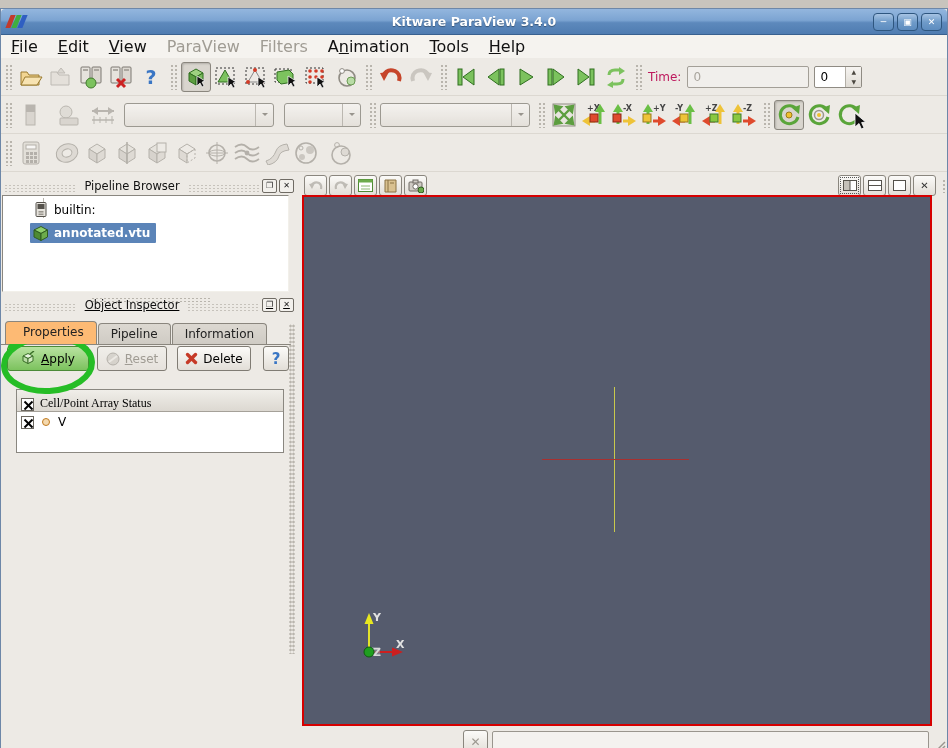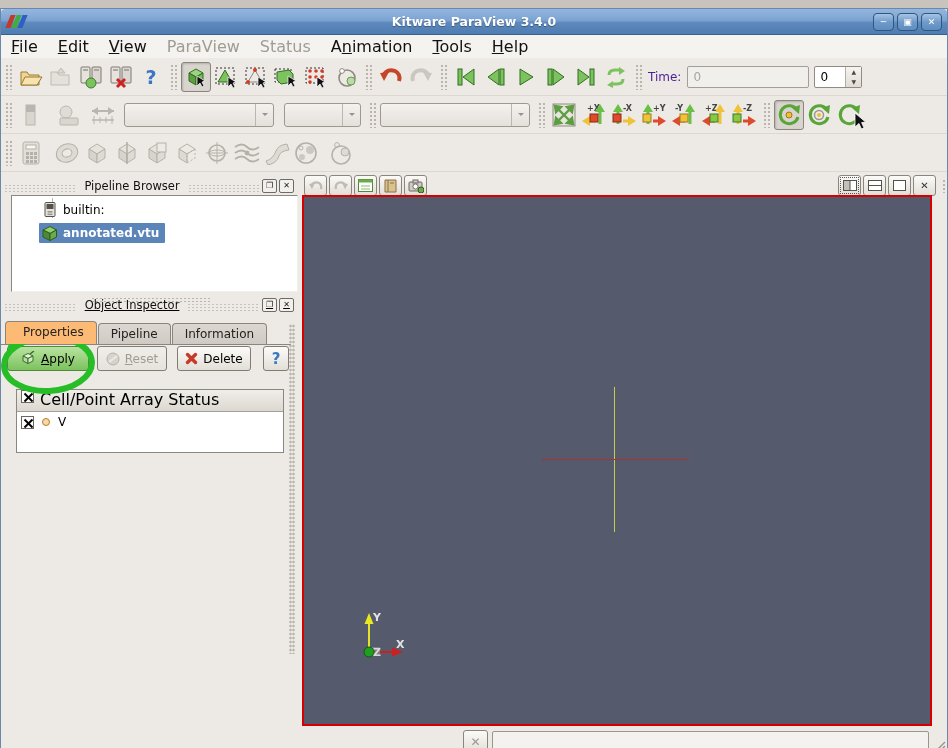--- a/index.html
+++ b/index.html
@@ -32,39 +32,39 @@
     background-image:radial-gradient(#b9b5ad 1px,transparent 1.4px);background-size:4px 4px;}
   .tbtn{width:30px;height:30px;display:flex;align-items:center;justify-content:center;
     border:1px solid transparent;border-radius:3px;box-sizing:border-box;flex:none;}
   .tbtn.pressed{background:#d9d5ce;border:1px solid #8a867e;
     box-shadow:inset 1px 1px 2px rgba(0,0,0,.18);}
   .combo{height:24px;border:1px solid #8f8b83;border-radius:3px;background:linear-gradient(#f6f4f1,#e3dfd9);
     display:flex;align-items:center;box-sizing:border-box;flex:none;opacity:.85;}
   .combo .arrow-box{margin-left:auto;width:17px;height:100%;border-left:1px solid #b3afa7;
     display:flex;align-items:center;justify-content:center;}
   .combo .arr{width:0;height:0;border:3.5px solid transparent;border-top-color:#8a867e;margin-top:3px;}
-  .time-label{font-size:12px;margin:0 6px 0 2px;color:#4c1d95;}
+  .time-label{font-size:12px;margin:0 6px 0 2px;color:#be185d;}
   .time-edit{width:122px;height:22px;border:1px solid #a39f97;border-radius:2px;background:#f1efec;
     color:#a9a59d;font-size:12px;display:flex;align-items:center;padding-left:5px;box-sizing:border-box;}
   .spinbox{width:48px;height:22px;border:1px solid #8f8b83;border-radius:2px;background:#fff;
     display:flex;box-sizing:border-box;margin-left:5px;}
   .spin-val{flex:1;font-size:12px;color:#000;display:flex;align-items:center;padding-left:5px;}
   .spin-btns{width:15px;border-left:1px solid #b3afa7;display:flex;flex-direction:column;
     background:linear-gradient(#f6f4f1,#e0dcd5);}
   .spin-btns span{flex:1;font-size:6px;line-height:9px;text-align:center;color:#4a463f;}
   
   #main{position:absolute;left:0;top:163px;width:948px;height:555px;}
   #left-panel{position:absolute;left:0;top:0;width:297px;height:555px;}
   .dock-title{position:absolute;left:3px;width:290px;height:17px;display:flex;align-items:flex-end;}
   .dock-tex{flex:1;height:9px;background-image:radial-gradient(#c6c2bb 1px,transparent 1.2px);
     background-size:4px 3px;}
   .dock-label{font-size:11.5px;color:#111;padding:0 8px;white-space:nowrap;}
   .dock-btn{width:15px;height:14px;border:1px solid #6f6b64;border-radius:2px;background:#f2f0ec;
     margin-left:2px;font-size:8px;line-height:12px;text-align:center;color:#222;box-sizing:border-box;}
-  .tree{position:absolute;left:10px;top:23px;width:287px;height:97px;background:#fff;
+  .tree{position:absolute;left:1px;top:23px;width:287px;height:97px;background:#fff;
     border:1px solid;border-color:#8a8780 #f2f0ea #f2f0ea #8a8780;box-sizing:border-box;}
   .tree-line{position:absolute;left:40px;top:2px;width:1px;height:20px;background:#b9b5ad;}
   .tree-row{position:absolute;display:flex;align-items:center;font-size:12px;color:#000;}
   .tree-row.selected{background:#5b84b8;color:#fff;font-weight:bold;border-radius:1px;
     padding:2px 6px 2px 2px;}
   .hsplit{position:absolute;left:90px;top:125px;width:120px;height:5px;
     background-image:radial-gradient(#b9b5ad 1px,transparent 1.2px);background-size:4px 3px;}
   .vsplit{position:absolute;left:288px;top:152px;width:6px;height:330px;
     background-image:radial-gradient(#b9b5ad 1px,transparent 1.2px);background-size:3px 4px;}
   
@@ -76,21 +76,21 @@
   
   .pbtn{position:absolute;height:25px;border:1px solid #807c74;border-radius:3px;
     background:linear-gradient(#fcfbf9,#e2ded7);display:flex;align-items:center;justify-content:center;
     font-size:12px;color:#000;gap:5px;box-sizing:border-box;}
   .pbtn.green{background:linear-gradient(#b9e3a1,#7cc25e);border-color:#4c8a38;align-items:center;}
   .pbtn.disabled{color:#a09c94;background:linear-gradient(#f0eeea,#e6e2dc);}
   
   .alist{position:absolute;left:15px;top:217px;width:268px;height:64px;background:#fff;
     border:1px solid #8a8780;box-sizing:border-box;}
   .alist-head{height:21px;background:linear-gradient(#f0eee9,#dcd8d1);border-bottom:1px solid #a5a199;
-    display:flex;align-items:flex-start;gap:6px;padding-left:4px;font-size:16px;color:#000;}
+    display:flex;align-items:flex-end;gap:6px;padding-left:4px;font-size:12px;color:#000;font-family:Liberation Serif, serif;}
   .alist-row{height:20px;display:flex;align-items:center;gap:8px;padding-left:4px;font-size:12px;}
   .cbx{width:13px;height:13px;background:#fff;border:1px solid #6b675f;box-sizing:border-box;flex:none;
     position:relative;}
   .cbx svg{position:absolute;left:1px;top:1px;}
   .pt-icon{width:8px;height:8px;border-radius:50%;border:1.5px solid #c07a20;background:#f4d9ae;
     box-sizing:border-box;}
   
   #vp-area{position:absolute;left:297px;top:0;width:651px;height:555px;}
   .vp-toolbar{position:absolute;left:0;top:2px;width:100%;height:23px;display:flex;align-items:center;}
   .vp-btn{width:23px;height:21px;border:1px solid #8a867e;border-radius:3px;
@@ -129,21 +129,21 @@
       <div class="win-btn">▣</div>
       <div class="win-btn">✕</div>
     </div>
   </div>
 
   <div class="menubar">
     <span class="menu-item"><u>F</u>ile</span>
     <span class="menu-item"><u>E</u>dit</span>
     <span class="menu-item"><u>V</u>iew</span>
     <span class="menu-item disabled">ParaView</span>
-    <span class="menu-item disabled">Status</span>
+    <span class="menu-item disabled">Filters</span>
     <span class="menu-item">A<u>n</u>imation</span>
     <span class="menu-item"><u>T</u>ools</span>
     <span class="menu-item"><u>H</u>elp</span>
   </div>
 
   <div class="toolbar" id="tb1">
     <div class="handle"></div>
     <div class="tbtn">
       <svg width="24" height="22">
           <path d="M2 19 L2 6 L8 6 L10 9 L20 9 L20 19 Z" fill="#f2d592" stroke="#9a7a2e"></path>

